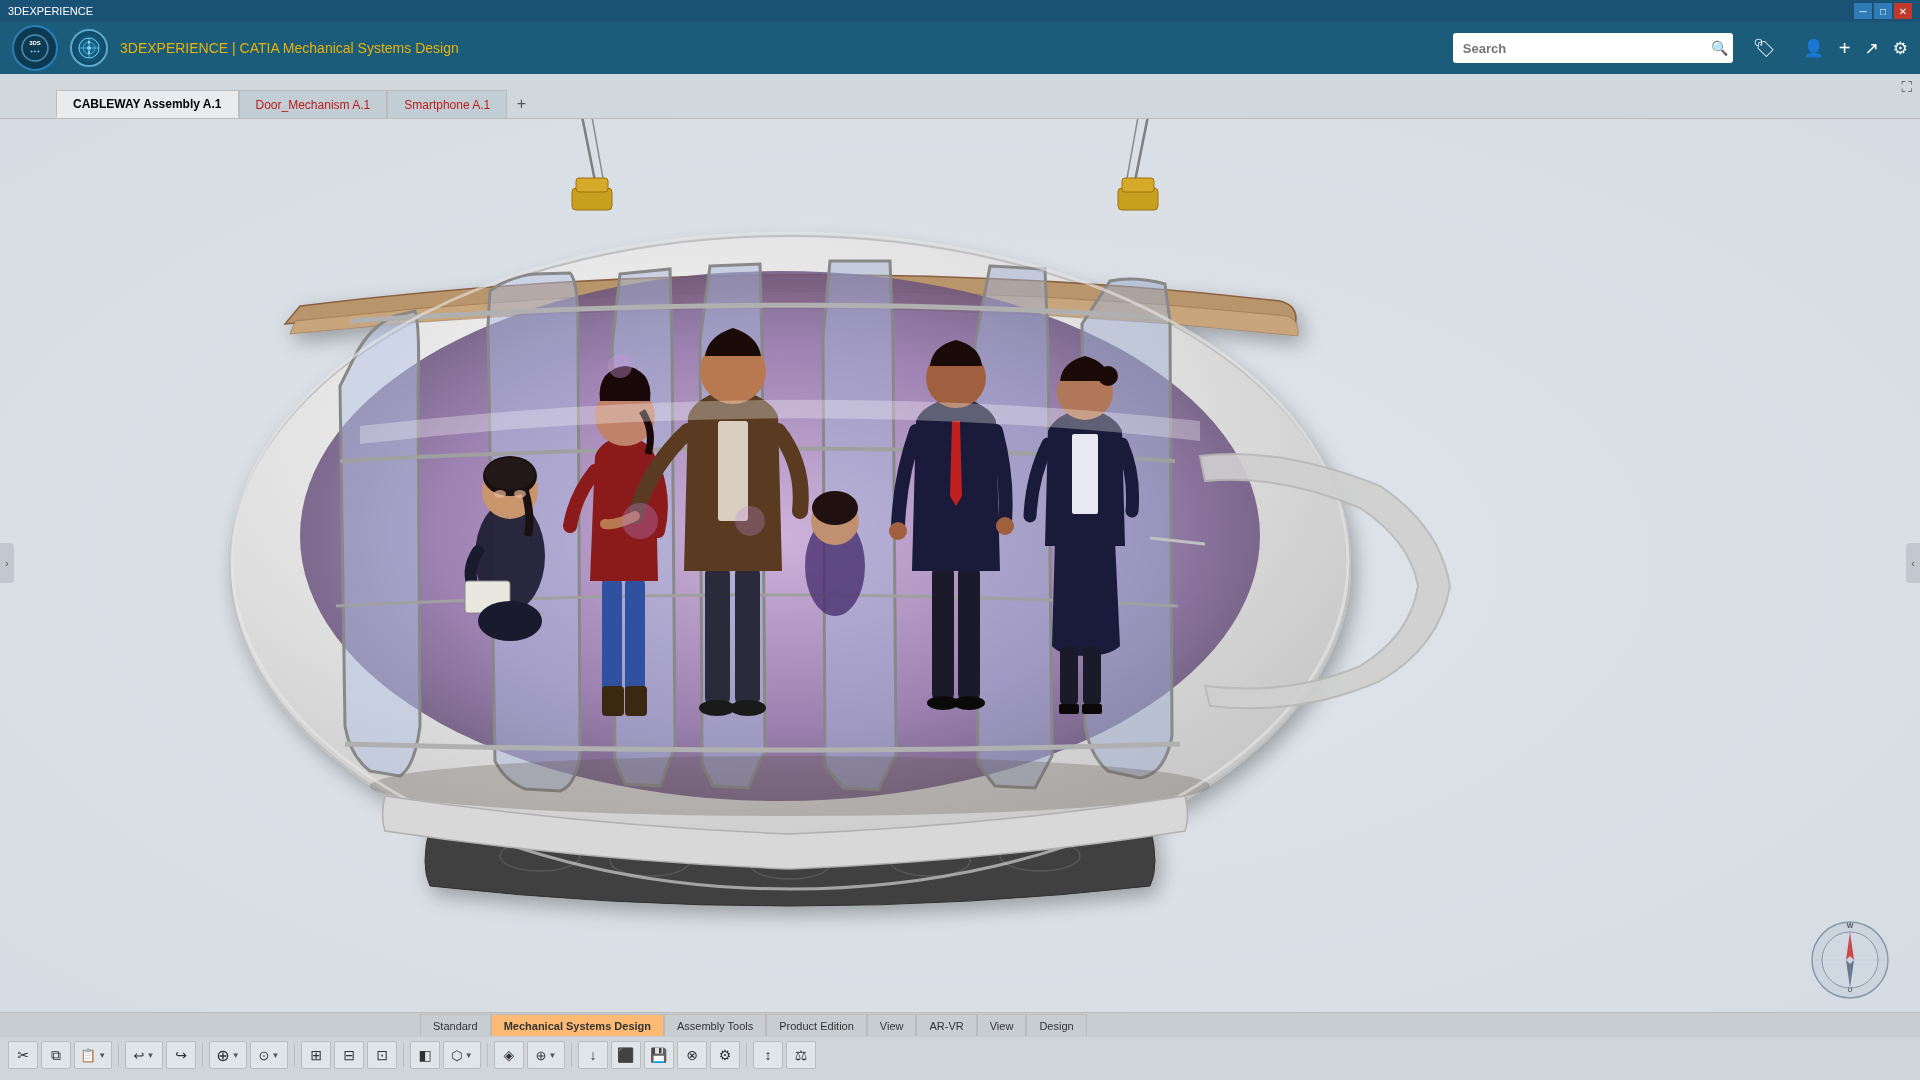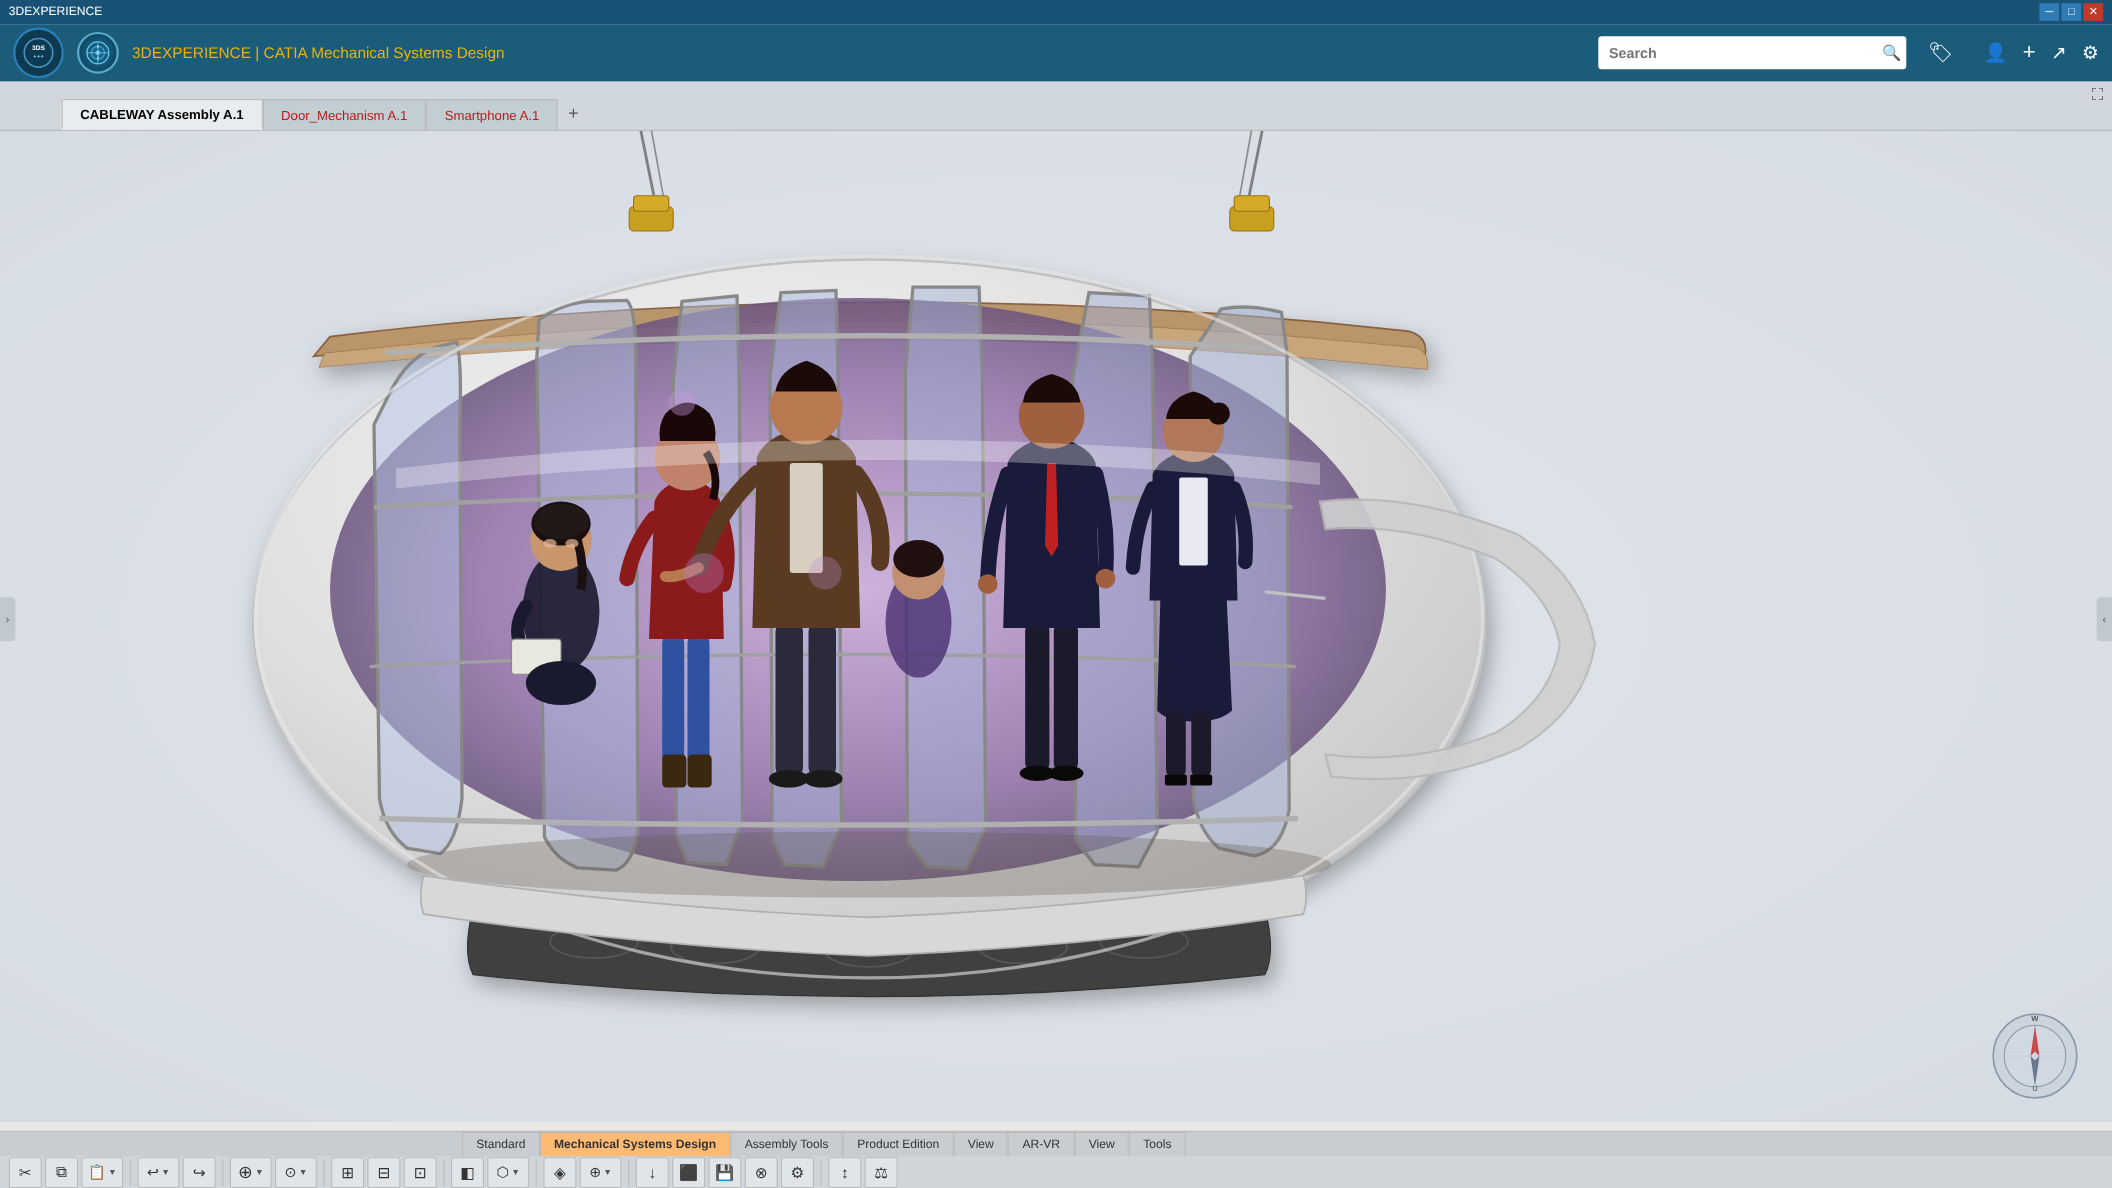--- a/index.html
+++ b/index.html
@@ -92,21 +92,21 @@
     }
 
     
     #compass {
       position: absolute; bottom: 20px; right: 30px;
       width: 80px; height: 80px;
     }
 
     
     #bottom-toolbar {
-      position: absolute; bottom: 0; left: 0; right: 0; height: 52px;
+      position: absolute; bottom: 0; left: 0; right: 0; height: 68px;
       background: #d0d5da; border-top: 1px solid #bbb;
       display: flex; flex-direction: column;
     }
     #toolbar-tabs {
       height: 24px; background: #c8cdd2; display: flex; align-items: center;
       padding-left: 420px; gap: 0;
     }
     .toolbar-tab {
       height: 22px; padding: 0 12px; font-size: 11px; cursor: pointer;
       background: #c8cdd2; border: 1px solid #bbb; border-bottom: none;
@@ -460,21 +460,21 @@
     <div class="toolbar-tab">
       <span>View</span>
     </div>
     <div class="toolbar-tab">
       <span>AR-VR</span>
     </div>
     <div class="toolbar-tab">
       <span>View</span>
     </div>
     <div class="toolbar-tab">
-      <span>Tools</span>
+      <span>Design</span>
     </div>
   </div>
   <div id="toolbar-buttons">
 
     <button class="tb-btn" title="Cut">✂</button>
 
     <button class="tb-btn" title="Copy">⧉</button>
 
     <div class="tb-btn-wide" title="Paste">
       <span>📋</span>

